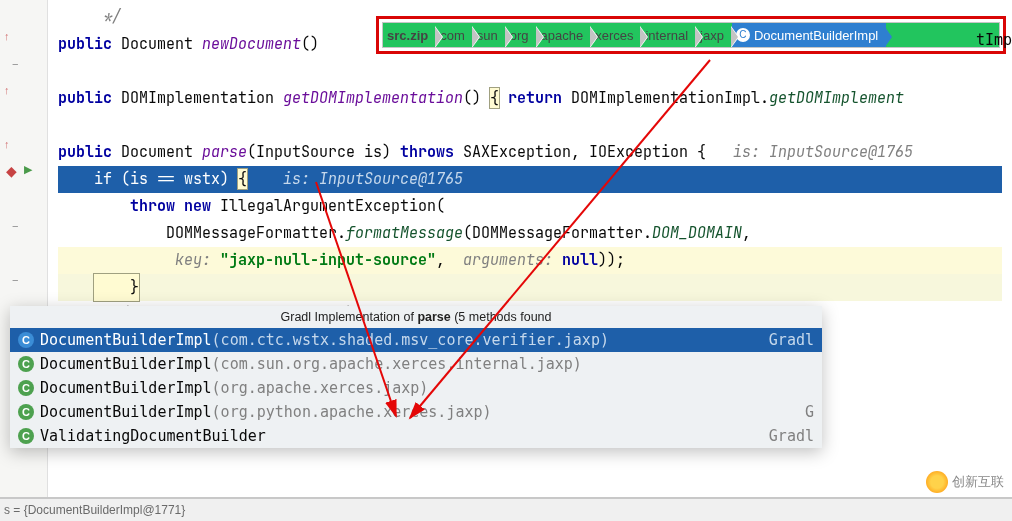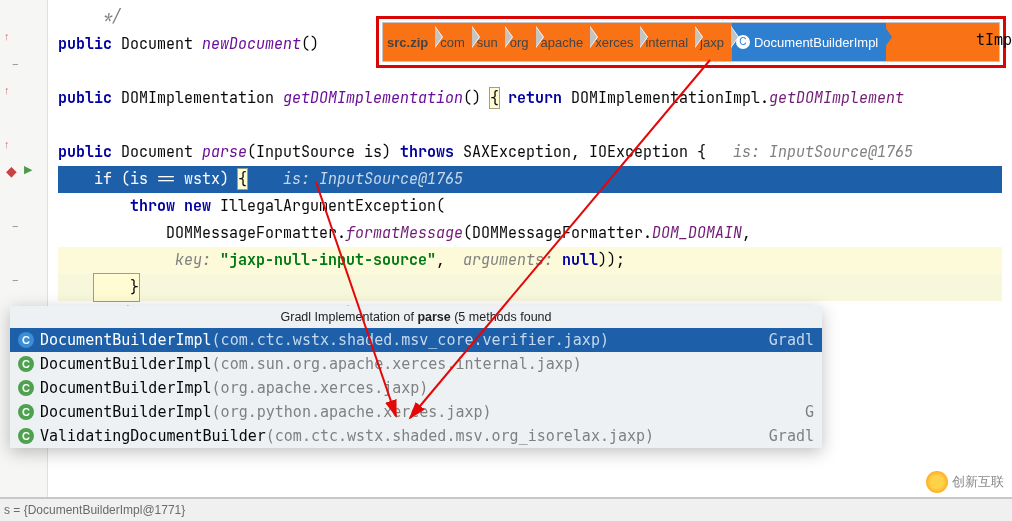--- a/index.html
+++ b/index.html
@@ -25,37 +25,37 @@
     line-height:27px;
     position:relative;
   }
   .line { white-space:pre; padding-left:10px; }
   .kw  { color:#0000a0; font-weight:600; }
   .typ { color:#080808; }
   .meth{ color:#6a0d9a; font-style:italic; }
   .str { color:#007a14; font-weight:600; }
   .com { color:#808080; font-style:italic; }
   .hint{ color:#808080; font-style:italic; }
-  .static{ color:#701a75; font-style:italic;}
+  .static{ color:#14532d; font-style:italic;}
   .hl-blue {
     background:#1e5fa9; color:#fff; display:inline-block;
     width:calc(100% - 10px);
   }
   .hl-blue .hint{color:#c5d8ec;}
   .hl-yel { background:#fdfad9; display:inline-block; width:calc(100% - 10px);}
   .hl-yel2{ background:#f7f7dc; display:inline-block; width:calc(100% - 10px);}
   .brace-match{ outline:1px solid #a0a080; background:#fffbd2;}
   
   .bc-wrap{
     position:absolute; top:16px; left:376px; width:630px;
     border:3px solid #d90606; padding:3px;
   }
   .bc {
-    display:flex; align-items:center; height:40px;
-    background:#f97316; border:1px solid #c6c6c6; font-size:13px;
+    display:flex; align-items:center; height:26px;
+    background:#22c55e; border:1px solid #c6c6c6; font-size:13px;
     font-family:sans-serif; overflow:hidden;
   }
   .crumb{
     display:flex; align-items:center; padding:0 8px 0 4px;
     position:relative; height:100%; color:#444;
   }
   .crumb::after{
     content:""; position:absolute; right:-6px; top:4px;
     width:0;height:0;border-left:7px solid #c4c4c4;
     border-top:10px solid transparent;border-bottom:10px solid transparent;
@@ -217,21 +217,20 @@
       </div>
       <div class="popup-row">
         <span class="cicon">C</span>
         <span>DocumentBuilderImpl </span>
         <span class="pkg">(org.python.apache.xerces.jaxp)</span>
         <span class="right">G</span>
       </div>
       <div class="popup-row">
         <span class="cicon">C</span>
         <span>ValidatingDocumentBuilder </span>
-        <span class="pkg">(com.ctc.wstx.shaded.msv.org_isorelax.jaxp)</span>
         <span class="right">Gradl</span>
       </div>
     </div>
 </div>
 
 <div class="footer">s = {DocumentBuilderImpl@1771}</div>
 
 <div class="wm">
   <div class="wm-logo"></div>
   <span>创新互联</span>

